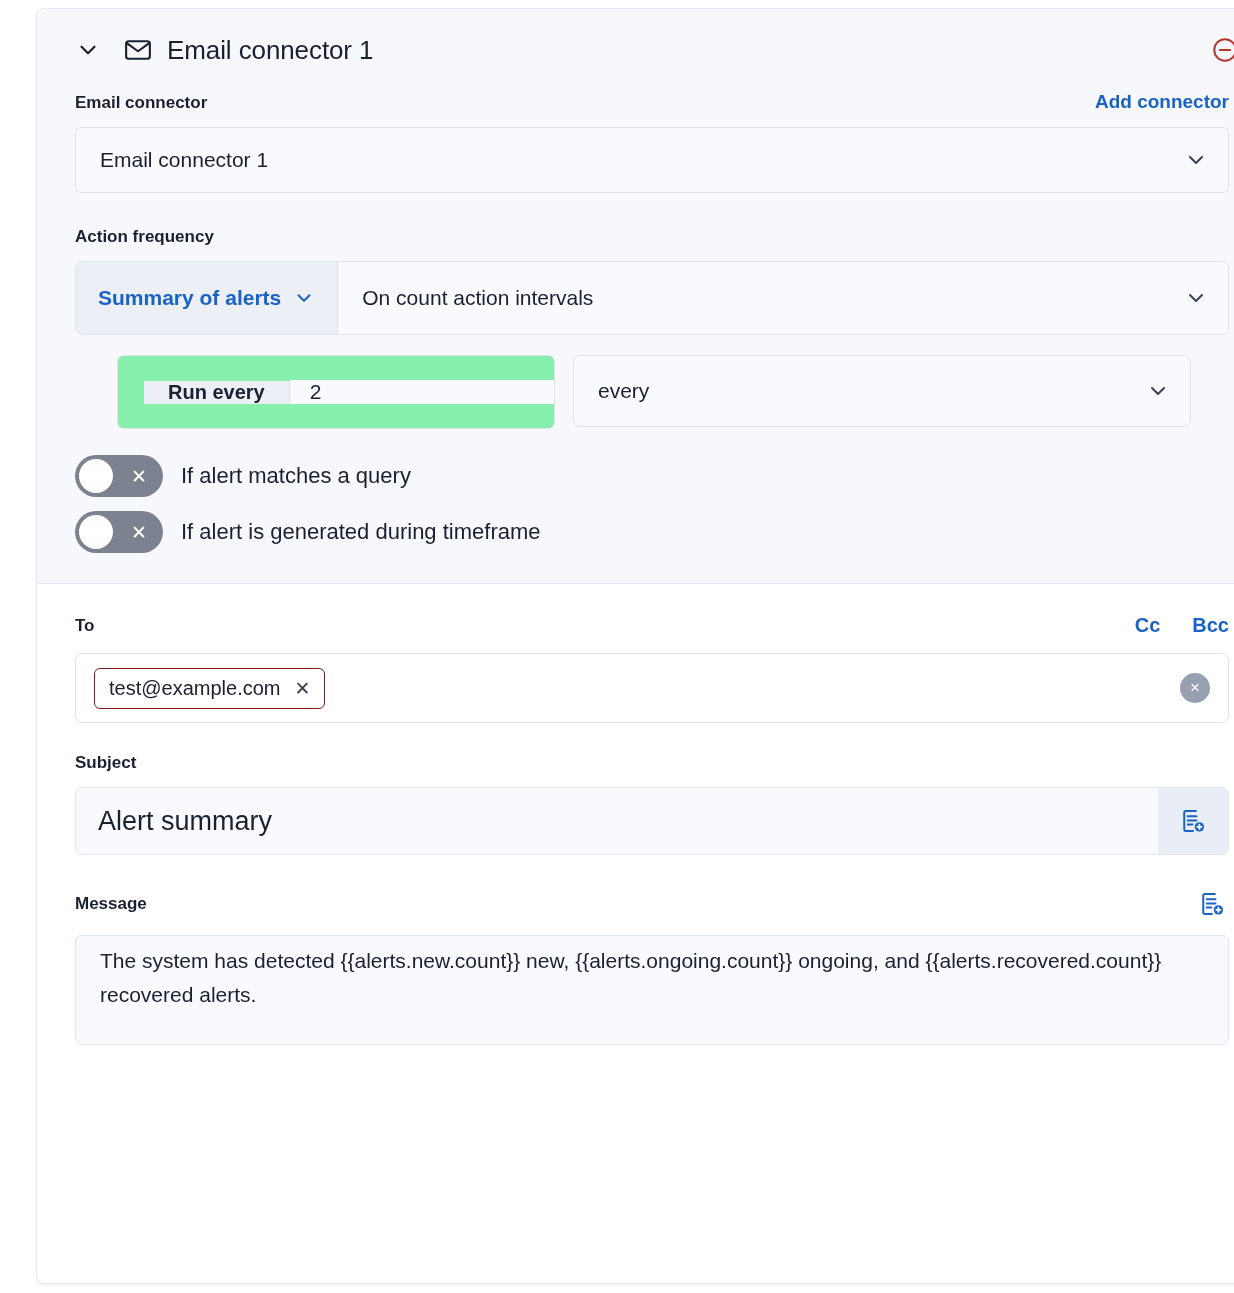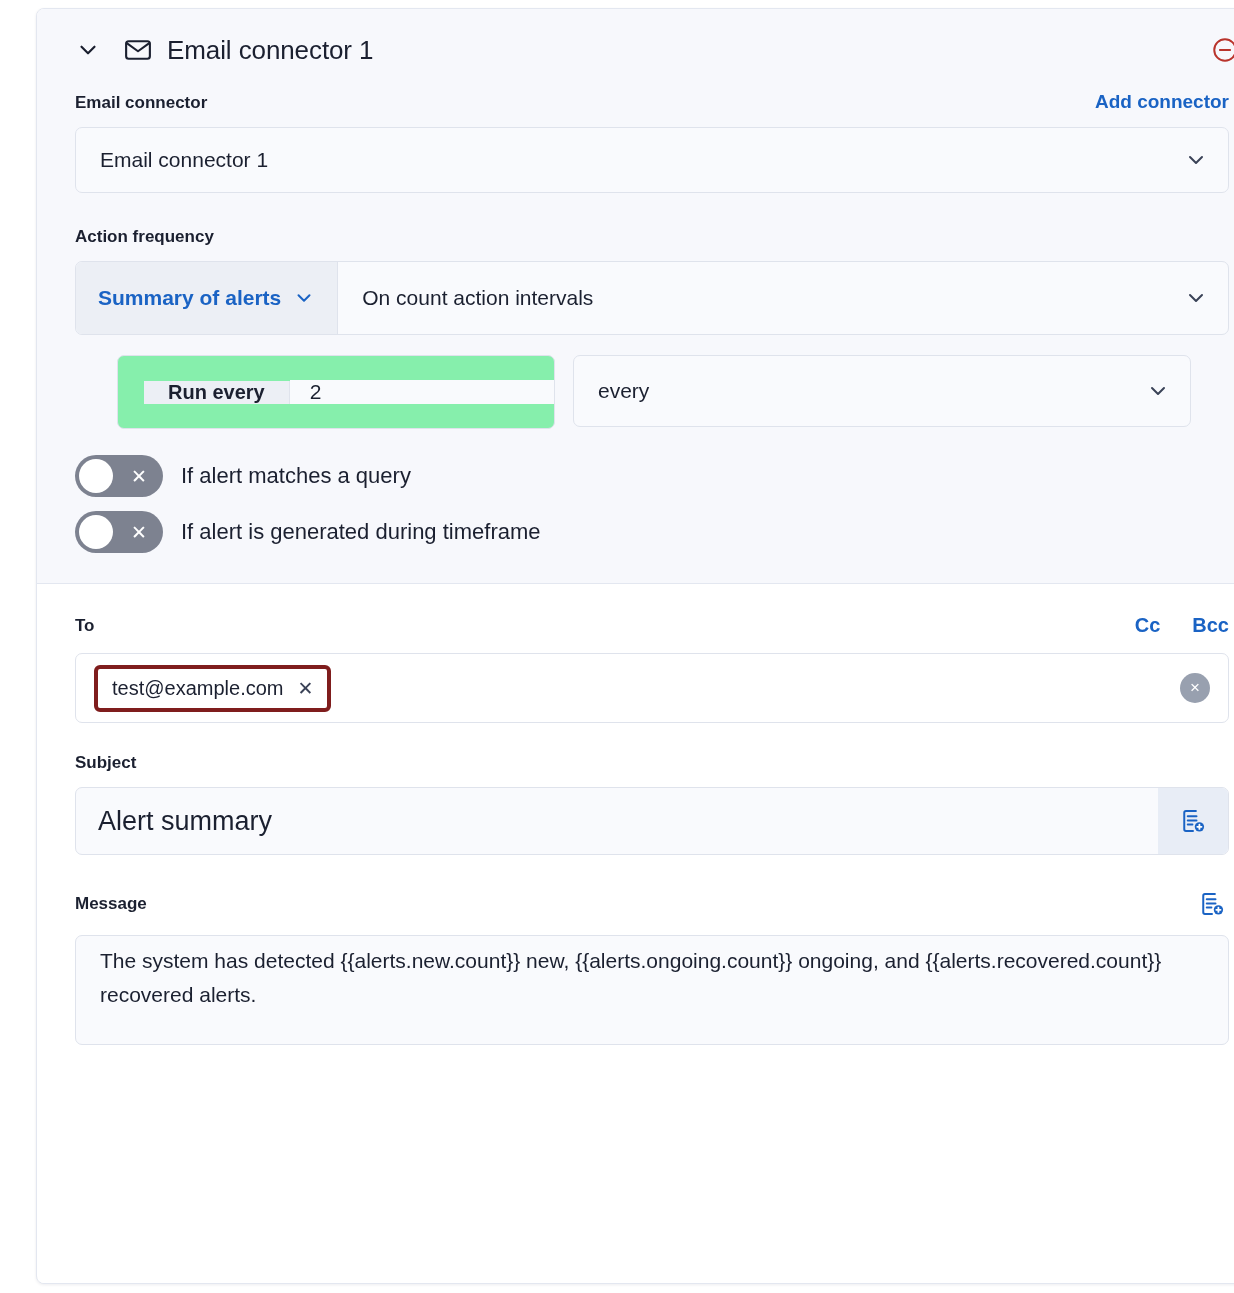--- a/index.html
+++ b/index.html
@@ -271,21 +271,21 @@
     background: #ffffff;
     display: flex;
     align-items: center;
     padding: 0 18px 0 18px;
     box-sizing: border-box;
   }
   .pill {
     display: inline-flex;
     align-items: flex-end;
     gap: 14px;
-    border: 4px solid #7f1d1d;
+    border: 1px solid #7f1d1d;
     border-radius: 6px;
     background: #ffffff;
     padding: 8px 14px;
     font-size: 20px;
     color: #1b2030;
     cursor: pointer;
   }
   .pill .x {
     font-size: 19px;
     color: #3a4257;

